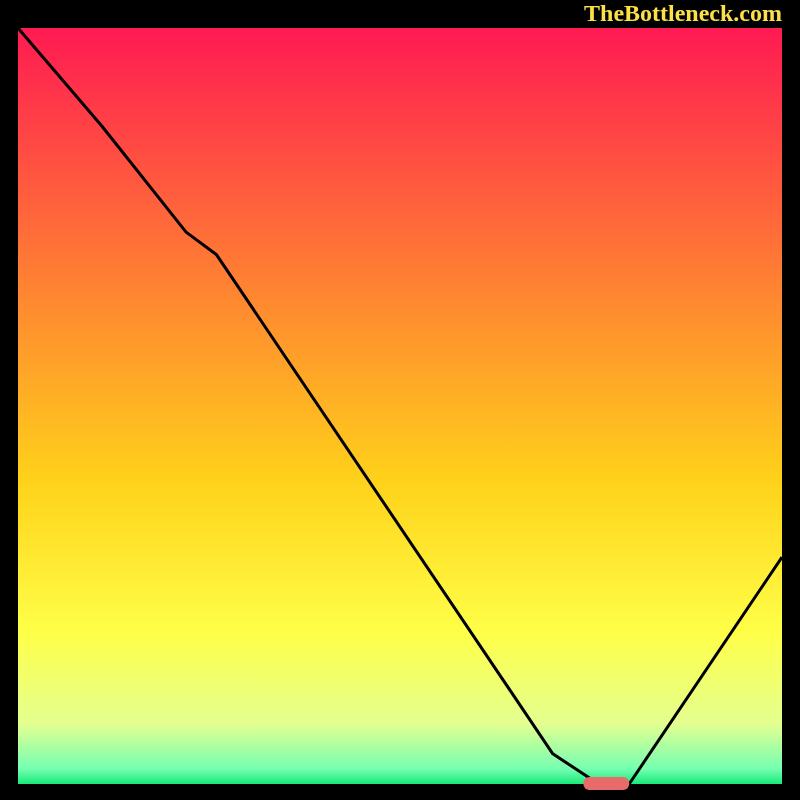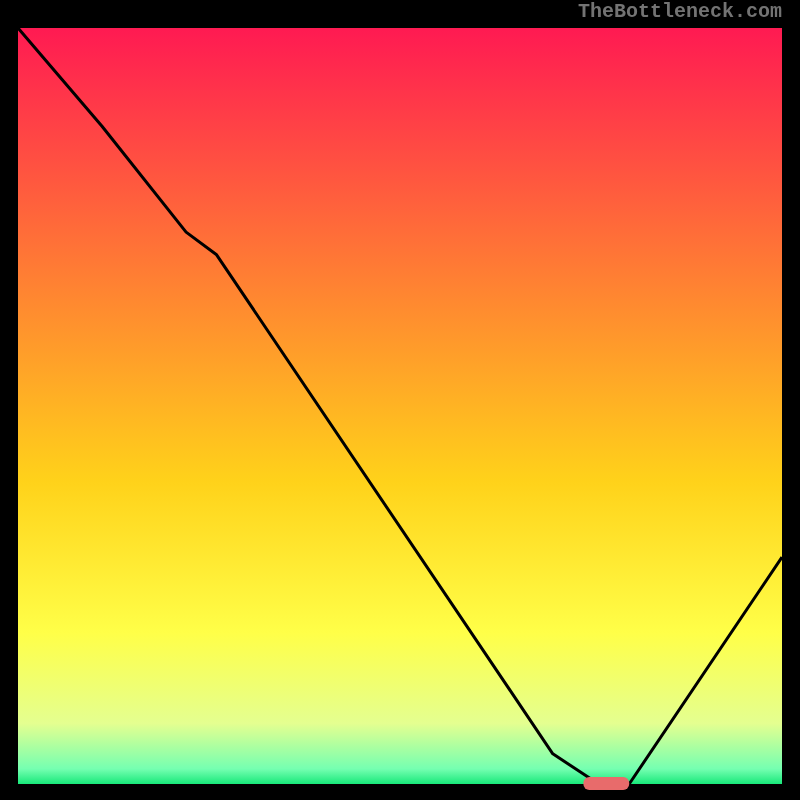--- a/index.html
+++ b/index.html
@@ -2,24 +2,24 @@
 <html><head>
 <meta charset="utf-8">
 <style>
   html,body{margin:0;padding:0;width:800px;height:800px;background:#000;}
   .attribution{
     position:absolute;
     top:0;
     right:18px;
     width:764px;
     text-align:right;
-    font-family:Liberation Mono, monospace;
-    font-size:20px;
+    font-family:Liberation Serif, serif;
+    font-size:24px;
     font-weight:bold;
-    color:#737373;
+    color:#fde047;
     letter-spacing:0px;
     pointer-events:none;
   }
   svg{position:absolute;top:0;left:0;}
 </style>
 </head>
 <body>
 
 <svg width="800" height="800" viewBox="0 0 800 800">
   <defs>

